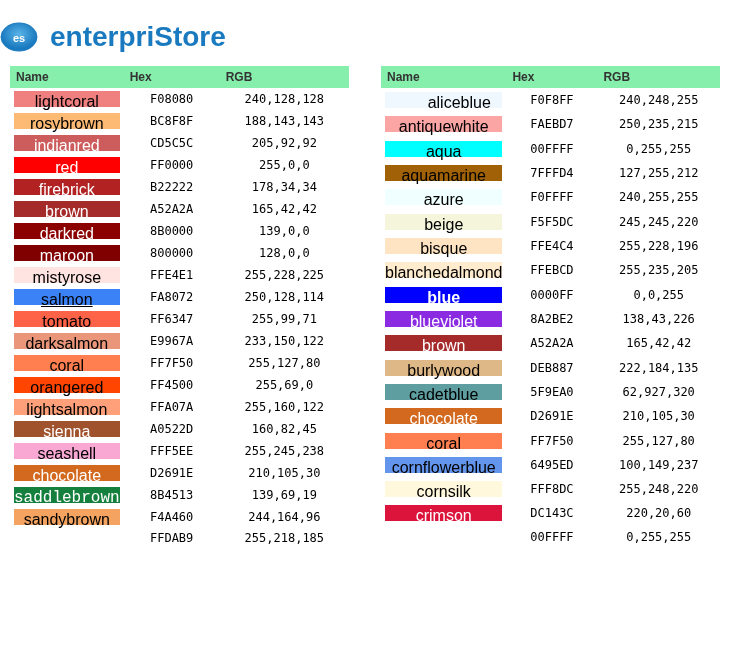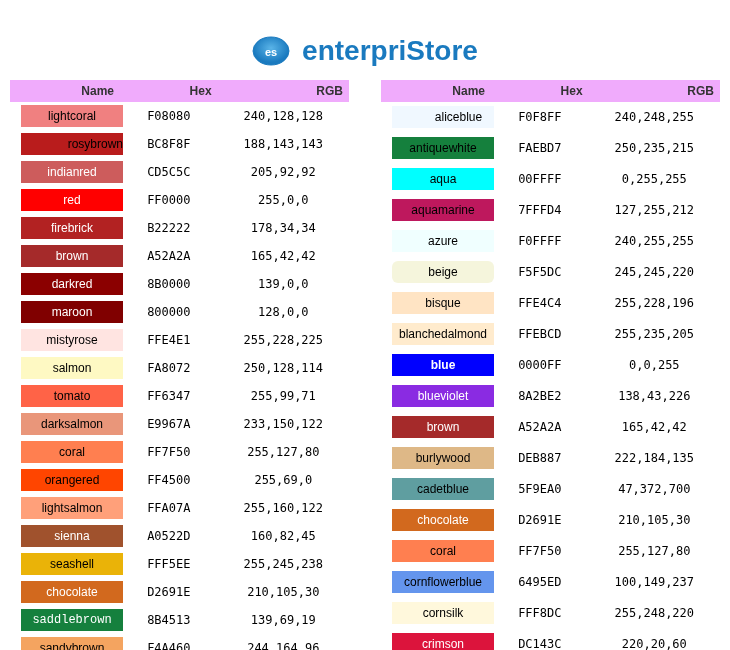--- a/index.html
+++ b/index.html
@@ -5,24 +5,24 @@
     * { margin: 0; padding: 0; box-sizing: border-box; }
     body {
       font-family: Arial, sans-serif;
       background: #fff;
       width: 730px;
       min-height: 650px;
       overflow-x: hidden;
     }
     .header {
       text-align: center;
-      padding: 32px 0 10px 0;
+      padding: 18px 0 10px 0;
       display: flex;
       align-items: center;
-      justify-content: center;
+      justify-content: flex-start;
       gap: 12px;
     }
     .logo-icon {
       width: 38px;
       height: 38px;
     }
     .header-title {
       font-size: 28px;
       color: #444;
       font-weight: normal;
@@ -36,25 +36,25 @@
       padding: 0 10px;
       gap: 10px;
     }
     .color-table {
       flex: 1;
       border-collapse: collapse;
       font-size: 12px;
     }
     .color-table th {
       font-weight: bold;
-      text-align: right;
+      text-align: left;
       padding: 4px 6px;
       color: #333;
       border: none;
-      background: #f0abfc;
+      background: #86efac;
     }
     .color-table td {
       padding: 3px 4px;
       text-align: center;
       border: none;
       font-size: 12px;
     }
     .color-cell {
       width: 110px;
       min-width: 90px;
@@ -69,26 +69,25 @@
       font-size: 11px;
       min-width: 80px;
       margin-top: 44px;
     }
     .divider {
       width: 12px;
     }
     .color-swatch {
       display: block;
       width: 100%;
-      height: 22px;
+      height: 16px;
       line-height: 22px;
       text-align: center;
-      font-size: 12px;
+      font-size: 16px;
       font-family: Arial, sans-serif;
-      margin-left: 7px;
     }
   </style>
 </head>
 <body>
 
 <div class="header">
   <svg class="logo-icon" viewBox="0 0 38 38">
     <defs>
       <radialGradient id="g1" cx="50%" cy="40%" r="50%">
         <stop offset="0%" stop-color="#5ab4e8"></stop>
@@ -116,21 +115,21 @@
     <tbody id="left-tbody">
         <tr>
           <td class="color-cell">
             <span class="color-swatch" style="background: rgb(240, 128, 128); color: rgb(0, 0, 0);">lightcoral</span>
           </td>
           <td class="hex-cell">F08080</td>
           <td class="rgb-cell">240,128,128</td>
         </tr>
         <tr>
           <td class="color-cell">
-            <span class="color-swatch" style="background: #b91c1c; color: rgb(0, 0, 0); text-align: right;">rosybrown</span>
+            <span class="color-swatch" style="background: #fdba74; color: rgb(0, 0, 0);">rosybrown</span>
           </td>
           <td class="hex-cell">BC8F8F</td>
           <td class="rgb-cell">188,143,143</td>
         </tr>
         <tr>
           <td class="color-cell">
             <span class="color-swatch" style="background: rgb(205, 92, 92); color: rgb(255, 255, 255);">indianred</span>
           </td>
           <td class="hex-cell">CD5C5C</td>
           <td class="rgb-cell">205,92,92</td>
@@ -172,21 +171,21 @@
         </tr>
         <tr>
           <td class="color-cell">
             <span class="color-swatch" style="background: rgb(255, 228, 225); color: rgb(0, 0, 0);">mistyrose</span>
           </td>
           <td class="hex-cell">FFE4E1</td>
           <td class="rgb-cell">255,228,225</td>
         </tr>
         <tr>
           <td class="color-cell">
-            <span class="color-swatch" style="background: #fef9c3; color: rgb(0, 0, 0);">salmon</span>
+            <span class="color-swatch" style="background: #3b82f6; color: rgb(0, 0, 0); text-decoration: underline;">salmon</span>
           </td>
           <td class="hex-cell">FA8072</td>
           <td class="rgb-cell">250,128,114</td>
         </tr>
         <tr>
           <td class="color-cell">
             <span class="color-swatch" style="background: rgb(255, 99, 71); color: rgb(0, 0, 0);">tomato</span>
           </td>
           <td class="hex-cell">FF6347</td>
           <td class="rgb-cell">255,99,71</td>
@@ -221,21 +220,21 @@
         </tr>
         <tr>
           <td class="color-cell">
             <span class="color-swatch" style="background: rgb(160, 82, 45); color: rgb(255, 255, 255);">sienna</span>
           </td>
           <td class="hex-cell">A0522D</td>
           <td class="rgb-cell">160,82,45</td>
         </tr>
         <tr>
           <td class="color-cell">
-            <span class="color-swatch" style="background: #eab308; color: rgb(0, 0, 0);">seashell</span>
+            <span class="color-swatch" style="background: #f9a8d4; color: rgb(0, 0, 0);">seashell</span>
           </td>
           <td class="hex-cell">FFF5EE</td>
           <td class="rgb-cell">255,245,238</td>
         </tr>
         <tr>
           <td class="color-cell">
             <span class="color-swatch" style="background: rgb(210, 105, 30); color: rgb(255, 255, 255);">chocolate</span>
           </td>
           <td class="hex-cell">D2691E</td>
           <td class="rgb-cell">210,105,30</td>
@@ -275,49 +274,49 @@
     <tbody id="right-tbody">
         <tr>
           <td class="color-cell">
             <span class="color-swatch" style="background: rgb(240, 248, 255); color: rgb(0, 0, 0); padding-left: 31px;">aliceblue</span>
           </td>
           <td class="hex-cell">F0F8FF</td>
           <td class="rgb-cell">240,248,255</td>
         </tr>
         <tr>
           <td class="color-cell">
-            <span class="color-swatch" style="background: #15803d; color: rgb(0, 0, 0);">antiquewhite</span>
+            <span class="color-swatch" style="background: #fca5a5; color: rgb(0, 0, 0);">antiquewhite</span>
           </td>
           <td class="hex-cell">FAEBD7</td>
           <td class="rgb-cell">250,235,215</td>
         </tr>
         <tr>
           <td class="color-cell">
             <span class="color-swatch" style="background: rgb(0, 255, 255); color: rgb(0, 0, 0);">aqua</span>
           </td>
           <td class="hex-cell">00FFFF</td>
           <td class="rgb-cell">0,255,255</td>
         </tr>
         <tr>
           <td class="color-cell">
-            <span class="color-swatch" style="background: #be185d; color: rgb(0, 0, 0);">aquamarine</span>
+            <span class="color-swatch" style="background: #a16207; color: rgb(0, 0, 0);">aquamarine</span>
           </td>
           <td class="hex-cell">7FFFD4</td>
           <td class="rgb-cell">127,255,212</td>
         </tr>
         <tr>
           <td class="color-cell">
             <span class="color-swatch" style="background: rgb(240, 255, 255); color: rgb(0, 0, 0);">azure</span>
           </td>
           <td class="hex-cell">F0FFFF</td>
           <td class="rgb-cell">240,255,255</td>
         </tr>
         <tr>
           <td class="color-cell">
-            <span class="color-swatch" style="background: rgb(245, 245, 220); color: rgb(0, 0, 0); border-radius: 6px;">beige</span>
+            <span class="color-swatch" style="background: rgb(245, 245, 220); color: rgb(0, 0, 0);">beige</span>
           </td>
           <td class="hex-cell">F5F5DC</td>
           <td class="rgb-cell">245,245,220</td>
         </tr>
         <tr>
           <td class="color-cell">
             <span class="color-swatch" style="background: rgb(255, 228, 196); color: rgb(0, 0, 0);">bisque</span>
           </td>
           <td class="hex-cell">FFE4C4</td>
           <td class="rgb-cell">255,228,196</td>
@@ -355,21 +354,21 @@
             <span class="color-swatch" style="background: rgb(222, 184, 135); color: rgb(0, 0, 0);">burlywood</span>
           </td>
           <td class="hex-cell">DEB887</td>
           <td class="rgb-cell">222,184,135</td>
         </tr>
         <tr>
           <td class="color-cell">
             <span class="color-swatch" style="background: rgb(95, 158, 160); color: rgb(0, 0, 0);">cadetblue</span>
           </td>
           <td class="hex-cell">5F9EA0</td>
-          <td class="rgb-cell">47,372,700</td>
+          <td class="rgb-cell">62,927,320</td>
         </tr>
         <tr>
           <td class="color-cell">
             <span class="color-swatch" style="background: rgb(210, 105, 30); color: rgb(255, 255, 255);">chocolate</span>
           </td>
           <td class="hex-cell">D2691E</td>
           <td class="rgb-cell">210,105,30</td>
         </tr>
         <tr>
           <td class="color-cell">

